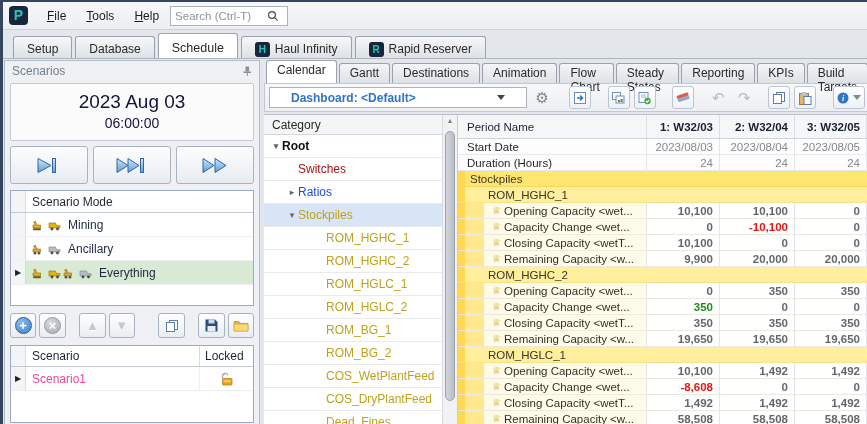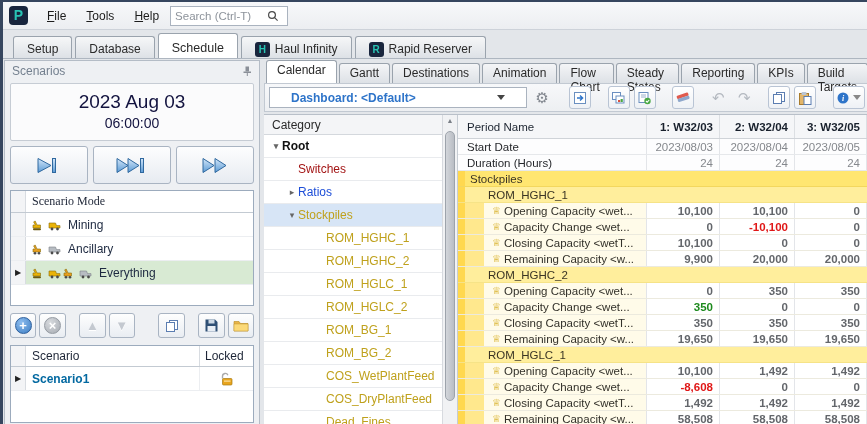--- a/index.html
+++ b/index.html
@@ -40,40 +40,40 @@
     border-radius:2px; text-align:center; padding-top:7px; }
   .dateline { font-size:19px; font-weight:normal; color:#13133f; }
   .timeline { font-size:14px; color:#13133f; margin-top:2px; }
   .playrow { margin:5px 5px 0 5px; display:flex; gap:5px; }
   .playbtn { flex:1; height:38px; background:linear-gradient(#fdfdfe,#e7ebf1);
     border:1px solid #a9b4c2; border-radius:3px; display:flex; align-items:center; justify-content:center; }
   .modebox { margin:6px 5px 0 5px; height:116px; background:#fff; border:1px solid #9cabbd; }
   .modehead { height:22px; border-bottom:1px solid #c3cad2; display:flex; align-items:center; }
   .selcol { width:15px; align-self:stretch; background:#f3f4f6; border-right:1px solid #d8dce1;
     display:flex; align-items:center; justify-content:center; font-size:8px; color:#222; }
-  .modehead .label { padding-left:6px; color:#1d2536;font-family:Liberation Serif, serif; }
+  .modehead .label { padding-left:6px; color:#1d2536; }
   .moderow { height:24px; display:flex; align-items:center; border-bottom:1px solid #eceef1; }
   .moderow .icons { display:flex; align-items:center; gap:1px; padding-left:6px; }
   .moderow .label { padding-left:6px; color:#1d2940; }
   .moderow.selected { background:#d8ead3; }
   .lp-toolbar { margin:7px 5px 0 5px; display:flex; align-items:center; gap:3px; }
   .tbtn { width:27px; height:25px; background:linear-gradient(#fefefe,#e9edf2);
     border:1px solid #a9b4c2; border-radius:3px; display:flex; align-items:center; justify-content:center; }
   .tsp { width:8px; } .tsp2 { width:18px; }
   .circle { width:17px; height:17px; border-radius:50%; color:#fff; font-weight:bold;
     text-align:center; line-height:16px; font-size:13px; }
   .circle.add { background:radial-gradient(circle at 35% 30%, #8cbcee, #3f7fc4); border:1px solid #2d5f9c; }
   .circle.del { background:radial-gradient(circle at 35% 30%, #d7dade, #a6abb2); border:1px solid #949aa2; }
   .arrowglyph { font-size:13px; color:#c4c9d0; text-shadow:0 1px 0 #fff; }
   .scentable { margin:7px 5px 0 5px; background:#fff; border:1px solid #9cabbd; height:78px; }
   .scenhead { height:21px; border-bottom:1px solid #c3cad2; display:flex; align-items:stretch; }
   .scenhead .c1 { flex:1; display:flex; align-items:center; padding-left:6px; color:#1d2536; }
   .scenhead .c2 { width:54px; border-left:1px solid #d8dce1; display:flex; align-items:center; padding-left:5px; color:#1d2536; }
   .scenrow { height:24px; display:flex; align-items:stretch; border-bottom:1px solid #eceef1; }
-  .scenrow .c1 { flex:1; display:flex; align-items:center; padding-left:6px; color:#0369a1;font-weight:bold; }
+  .scenrow .c1 { flex:1; display:flex; align-items:center; padding-left:6px; color:#ec4899; }
   .scenrow .c2 { width:54px; border-left:1px solid #eceef1; display:flex; align-items:center; justify-content:center; }
   
   .rightpanel { position:absolute; left:261px; top:58px; width:606px; height:366px; }
   .viewtabs { height:23px; display:flex; align-items:flex-end; padding-left:2px; }
   .vtab { height:20px; padding:2px 10px 0 10px; background:linear-gradient(#f4f5f7,#dde1e6);
     border:1px solid #9aa3ad; border-bottom:none; border-radius:3px 3px 0 0; margin-right:2px;
     font-size:12px; color:#2a2a2a; }
   .vtab.active { height:23px; background:#fff; position:relative; z-index:2; }
   .dashbar { height:29px; background:linear-gradient(#f7f8fa,#edeff2); border:1px solid #c2c9d2;
     display:flex; align-items:center; padding:0 4px; gap:4px; }

